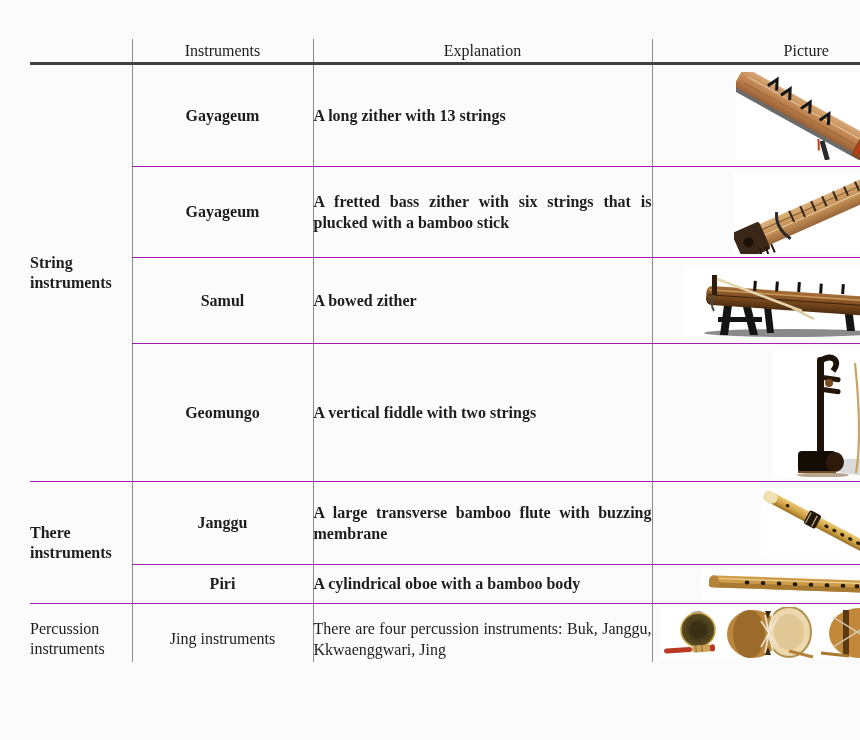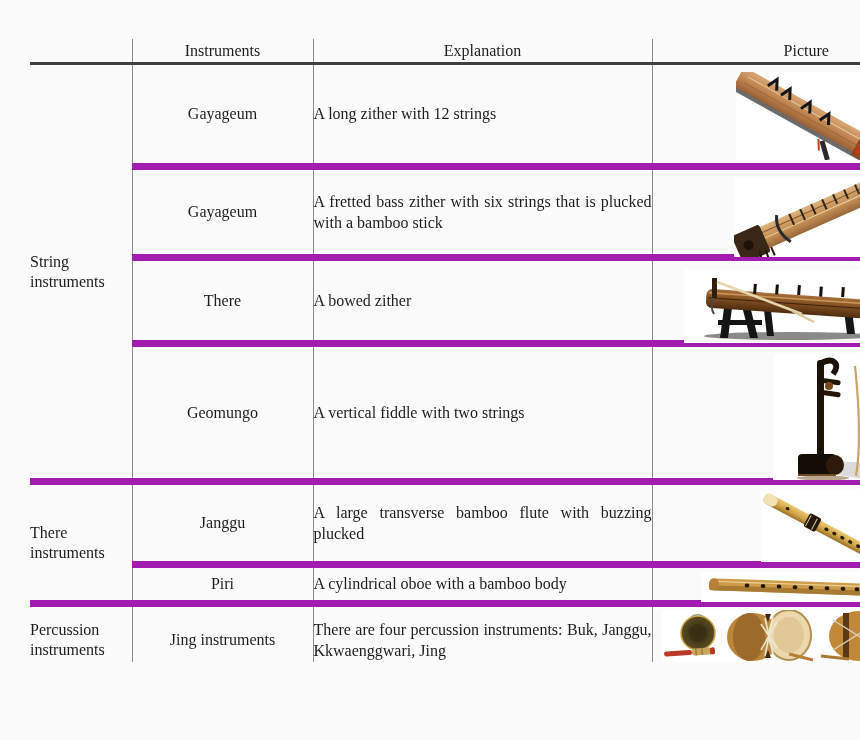--- a/index.html
+++ b/index.html
@@ -40,21 +40,21 @@
     height: 23px;
     padding: 0 2px;
   }
   .inst td {
     vertical-align: middle;
     padding: 0;
   }
   
   .bl { border-left: 1px solid #8c8c8c; }
   
-  .bb { border-bottom: 7px solid #a21caf; }
+  .bb { border-bottom: 1px solid #a21caf; font-weight: bold; }
 
   .cat-cell {
     text-align: left;
     line-height: 1.25;
     padding: 0 4px;
   }
   .name-cell {
     text-align: center;
     padding: 0 6px;
   }
@@ -96,21 +96,21 @@
           <tr>
         <th></th>
         <th class="bl">Instruments</th>
         <th class="bl">Explanation</th>
         <th class="bl">Picture</th>
       </tr>
 
       <tr class="r1">
         <td class="cat-cell bb" rowspan="4">String instruments</td>
         <td class="bl bb name-cell">Gayageum</td>
-        <td class="bl bb expl-cell">A long zither with 12 strings</td>
+        <td class="bl bb expl-cell">A long zither with 13 strings</td>
         <td class="bl bb pic-cell">
           <div class="photo" style="left:83px;top:7px;width:140px;height:88px;">
             <svg width="140" height="88" viewBox="0 0 140 88">
               <defs>
                 <linearGradient id="g1" x1="0" y1="0" x2="0" y2="1">
                   <stop offset="0" stop-color="#d9a877"></stop>
                       <stop offset="0.55" stop-color="#b97c48"></stop>
                       <stop offset="1" stop-color="#8a5630"></stop>
                 </linearGradient>
               </defs>
@@ -170,21 +170,21 @@
                       <line x1="28" y1="53" x2="28" y2="62"></line>
                     </g>
                 <path d="M46 26 q-8 14 2 30" stroke="#2a2a2a" stroke-width="3" fill="none"></path>
               </g>
             </svg>
           </div>
         </td>
       </tr>
 
       <tr class="r3">
-        <td class="bl bb name-cell">There</td>
+        <td class="bl bb name-cell">Samul</td>
         <td class="bl bb expl-cell">A bowed zither</td>
         <td class="bl bb pic-cell">
           <div class="photo" style="left:31px;top:9px;width:197px;height:73px;">
             <svg width="197" height="73" viewBox="0 0 197 73">
               <defs>
                 <linearGradient id="g3" x1="0" y1="0" x2="0" y2="1">
                   <stop offset="0" stop-color="#a9703a"></stop>
                       <stop offset="0.5" stop-color="#7c4b1f"></stop>
                       <stop offset="1" stop-color="#4e2d10"></stop>
                 </linearGradient>
@@ -240,21 +240,21 @@
               <path d="M25 121 h38" stroke="#6b4a20" stroke-width="2"></path>
               <ellipse cx="50" cy="124" rx="26" ry="2.5" fill="#8a6a42" opacity="0.6"></ellipse>
             </svg>
           </div>
         </td>
       </tr>
 
       <tr class="r5">
         <td class="cat-cell bb" rowspan="2">There instruments</td>
         <td class="bl bb name-cell">Janggu</td>
-        <td class="bl bb expl-cell">A large transverse bamboo flute with buzzing plucked</td>
+        <td class="bl bb expl-cell">A large transverse bamboo flute with buzzing membrane</td>
         <td class="bl bb pic-cell">
           <div class="photo" style="left:108px;top:5px;width:115px;height:72px;">
             <svg width="115" height="72" viewBox="0 0 115 72">
               <defs>
                 <linearGradient id="g4" x1="0" y1="0" x2="0" y2="1">
                   <stop offset="0" stop-color="#ecca72"></stop>
                       <stop offset="0.6" stop-color="#cda045"></stop>
                       <stop offset="1" stop-color="#9a7026"></stop>
                 </linearGradient>
               </defs>

